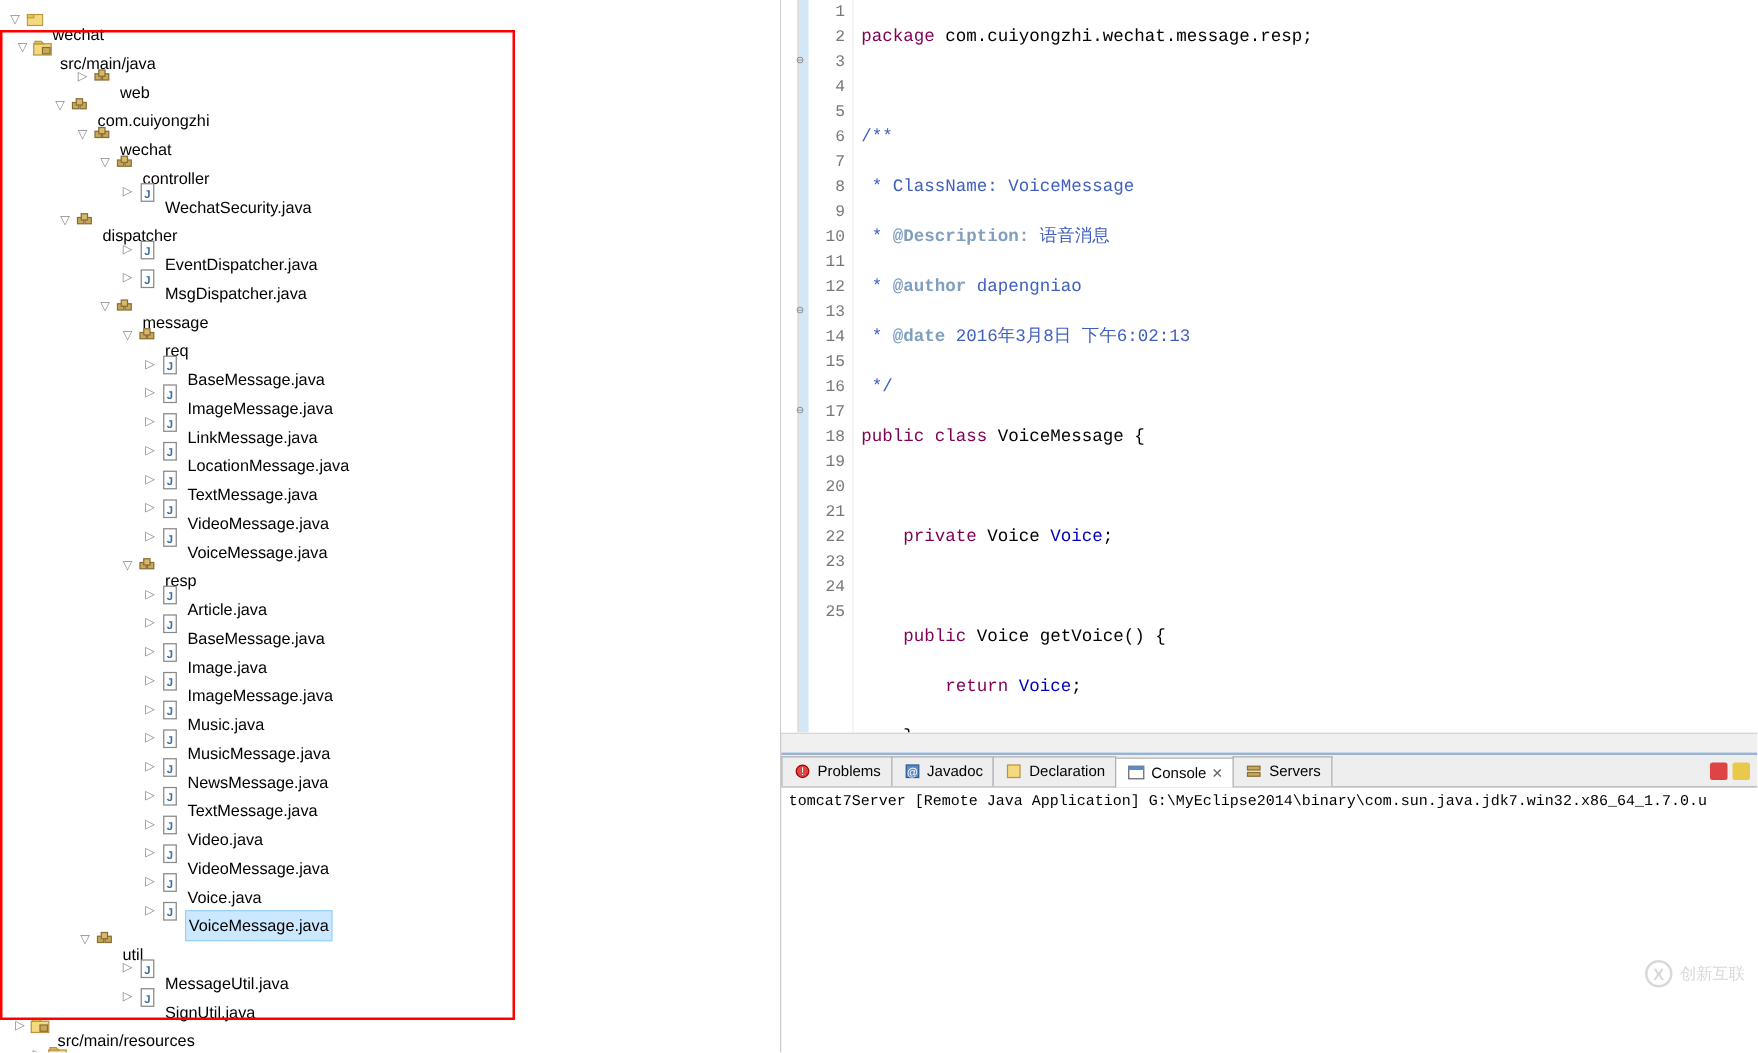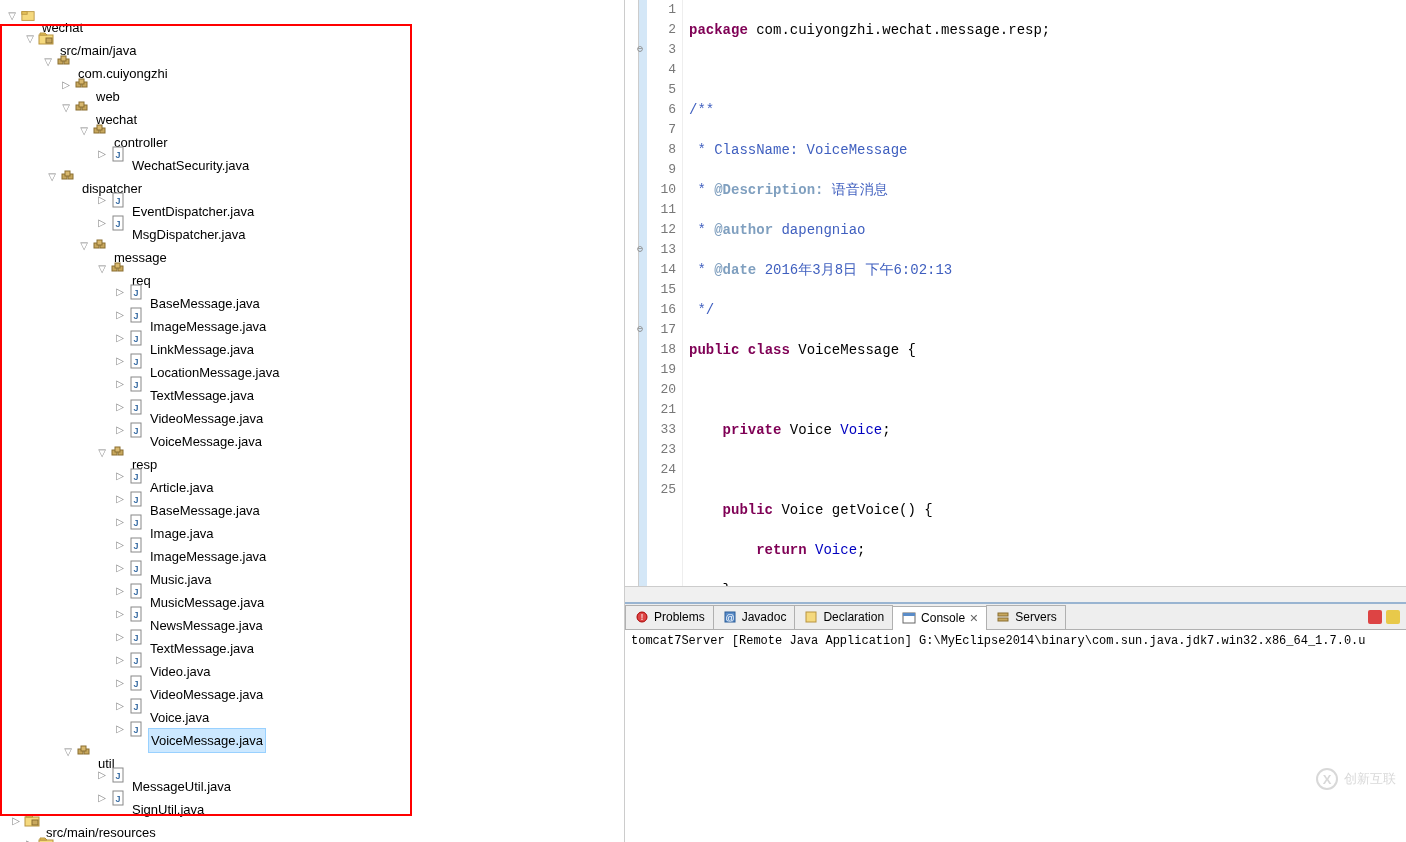--- a/index.html
+++ b/index.html
@@ -21,21 +21,21 @@
 .label { padding: 1px 2px; margin-top: 24px; }
 .editor-area { flex: 1; display: flex; flex-direction: column; background: #fff; }
 .code-pane { flex: 1; display: flex; overflow: hidden; position: relative; background: #fff; }
 .ruler { width: 14px; background: #fff; border-right: 1px solid #ccc; }
 .fold-strip { width: 8px; background: #d4e7f7; }
 .gutter { width: 36px; background: #fff; text-align: right; color: #787878; font-family: Consolas, "Courier New", monospace; font-size: 13px; padding-right: 6px; border-right: 1px solid #eee; }
 .gutter .ln { height: 20px; line-height: 20px; position: relative; }
 .fold-mark { position: absolute; left: -10px; font-size: 10px; color: #888; }
 .code { flex: 1; font-family: Consolas, "Courier New", monospace; font-size: 14px; line-height: 20px; padding-left: 6px; white-space: pre; overflow: hidden; }
 .code .line { height: 20px; }
-.kw { color: #7f0055; font-weight: bold; }
+.kw { color: #7f0055; font-weight: normal; }
 .jd { color: #3f5fbf; }
 .jdtag { color: #7f9fbf; font-weight: bold; }
 .fld { color: #0000c0; }
 .bottom-panel { height: 240px; border-top: 2px solid #99b4d1; background: #fff; display: flex; flex-direction: column; }
 .tabbar { display: flex; align-items: center; height: 26px; border-bottom: 1px solid #b0b0b0; background: #eeeeee; }
 .tab { display: flex; align-items: center; height: 24px; padding: 0 8px; border: 1px solid #b0b0b0; border-bottom: none; margin-right: -1px; background: #eeeeee; font-size: 12px; gap: 4px; cursor: pointer; }
 .tab.active { background: #fff; border-top: 1px solid #b0b0b0; position: relative; top: 1px; }
 .tab .ticon { margin: 0; }
 .tab-actions { margin-left: auto; display: flex; gap: 4px; padding-right: 6px; align-items: center; }
 .console-body { flex: 1; padding: 4px 6px; font-family: Liberation Mono, monospace; font-size: 12px; color: #000; overflow: hidden; }
@@ -58,54 +58,54 @@
       <span class="twisty expanded"></span>
       <span class="ticon project">
         <svg viewBox="0 0 16 16">
             <rect x="1" y="3" width="14" height="10" fill="#f5d97e" stroke="#b89440"></rect>
             <rect x="1" y="3" width="6" height="3" fill="#e8c55a" stroke="#b89440"></rect>
           </svg>
       </span>
       <span class="label">wechat</span>
     </div>
 
-    <div class="tree-row" style="padding-left:22px">
+    <div class="tree-row" style="padding-left:10px">
       <span class="twisty expanded"></span>
       <span class="ticon srcfolder">
         <svg viewBox="0 0 16 16">
             <rect x="1" y="4" width="14" height="9" fill="#f5d97e" stroke="#b89440"></rect>
             <path d="M2 2h5l2 2H2z" fill="#e8c55a" stroke="#b89440"></path>
             <rect x="8" y="7" width="6" height="5" fill="#c8a85e" stroke="#8a6e30"></rect>
           </svg>
       </span>
       <span class="label">src/main/java</span>
     </div>
 
-    <div class="tree-row" style="padding-left:40px">
-      <span class="twisty expanded"></span>
-      <span class="ticon package">
-        <svg viewBox="0 0 16 16">
-            <rect x="2" y="5" width="5" height="5" fill="#c8a85e" stroke="#8a6e30"></rect>
-            <rect x="8" y="5" width="5" height="5" fill="#c8a85e" stroke="#8a6e30"></rect>
-            <rect x="5" y="2" width="5" height="5" fill="#d8b86e" stroke="#8a6e30"></rect>
-          </svg>
-      </span>
-      <span class="label">com.cuiyongzhi</span>
-    </div>
-
     <div class="tree-row" style="padding-left:58px">
       <span class="twisty collapsed"></span>
       <span class="ticon package">
         <svg viewBox="0 0 16 16">
             <rect x="2" y="5" width="5" height="5" fill="#c8a85e" stroke="#8a6e30"></rect>
             <rect x="8" y="5" width="5" height="5" fill="#c8a85e" stroke="#8a6e30"></rect>
             <rect x="5" y="2" width="5" height="5" fill="#d8b86e" stroke="#8a6e30"></rect>
           </svg>
       </span>
       <span class="label">web</span>
+    </div>
+
+    <div class="tree-row" style="padding-left:40px">
+      <span class="twisty expanded"></span>
+      <span class="ticon package">
+        <svg viewBox="0 0 16 16">
+            <rect x="2" y="5" width="5" height="5" fill="#c8a85e" stroke="#8a6e30"></rect>
+            <rect x="8" y="5" width="5" height="5" fill="#c8a85e" stroke="#8a6e30"></rect>
+            <rect x="5" y="2" width="5" height="5" fill="#d8b86e" stroke="#8a6e30"></rect>
+          </svg>
+      </span>
+      <span class="label">com.cuiyongzhi</span>
     </div>
 
     <div class="tree-row" style="padding-left:58px">
       <span class="twisty expanded"></span>
       <span class="ticon package">
         <svg viewBox="0 0 16 16">
             <rect x="2" y="5" width="5" height="5" fill="#c8a85e" stroke="#8a6e30"></rect>
             <rect x="8" y="5" width="5" height="5" fill="#c8a85e" stroke="#8a6e30"></rect>
             <rect x="5" y="2" width="5" height="5" fill="#d8b86e" stroke="#8a6e30"></rect>
           </svg>
@@ -475,21 +475,21 @@
         <div class="ln">12</div>
         <div class="ln">13<span class="fold-mark">⊖</span></div>
         <div class="ln">14</div>
         <div class="ln">15</div>
         <div class="ln">16</div>
         <div class="ln">17<span class="fold-mark">⊖</span></div>
         <div class="ln">18</div>
         <div class="ln">19</div>
         <div class="ln">20</div>
         <div class="ln">21</div>
-        <div class="ln">33</div>
+        <div class="ln">22</div>
         <div class="ln">23</div>
         <div class="ln">24</div>
         <div class="ln">25</div>
     </div>
     <div class="code">
 <div class="line"><span class="kw">package</span><span> com.cuiyongzhi.wechat.message.resp;</span></div>
 <div class="line"></div>
 <div class="line"><span class="jd">/**</span></div>
 <div class="line"><span class="jd"> * ClassName: VoiceMessage</span></div>
 <div class="line"><span class="jd"> * </span><span class="jdtag">@Description:</span><span class="jd"> 语音消息</span></div>

